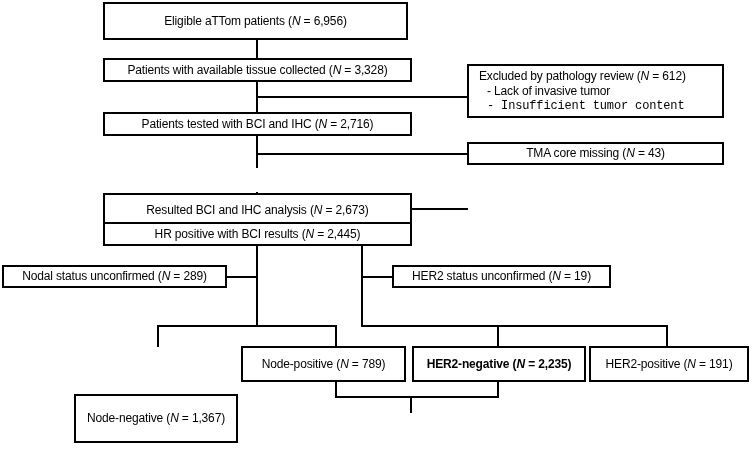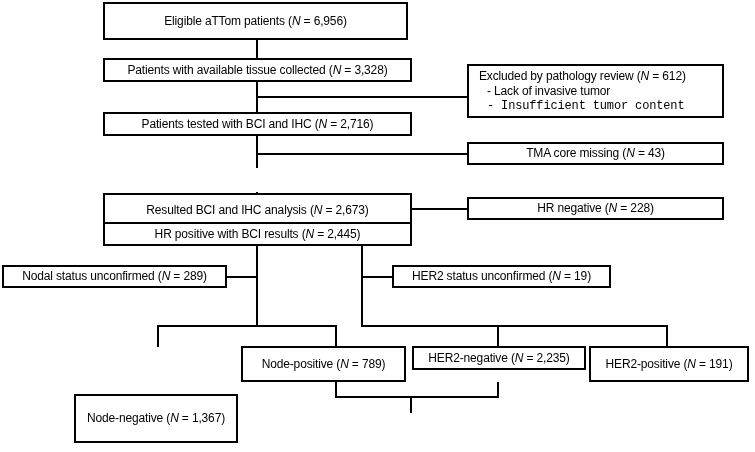--- a/index.html
+++ b/index.html
@@ -108,23 +108,20 @@
   </div>
 
   <div class="node" style="left:467px; top:142px; width:257px; height:23px;">
     <span class="line">TMA core missing (<i>N</i> = 43)</span>
   </div>
 
   <div class="node" style="left:103px; top:168px; width:309px; height:35px;margin-top:25px;">
     <span class="line">Resulted BCI and IHC analysis (<i>N</i> = 2,673)</span>
   </div>
 
-  <div class="node" style="left:467px; top:197px; width:257px; height:23px;">
-    <span class="line">HR negative (<i>N</i> = 228)</span>
-  </div>
 
   <div class="node" style="left:103px; top:222px; width:309px; height:24px;">
     <span class="line">HR positive with BCI results (<i>N</i> = 2,445)</span>
   </div>
 
   <div class="node" style="left:2px; top:265px; width:225px; height:23px;">
     <span class="line">Nodal status unconfirmed (<i>N</i> = 289)</span>
   </div>
 
   <div class="node" style="left:392px; top:265px; width:219px; height:23px;text-align:center;">
@@ -132,21 +129,21 @@
   </div>
 
   <div class="node" style="left:74px; top:346px; width:164px; height:49px;margin-top:48px;">
     <span class="line">Node-negative (<i>N</i> = 1,367)</span>
   </div>
 
   <div class="node" style="left:241px; top:346px; width:165px; height:36px;">
     <span class="line">Node-positive (<i>N</i> = 789)</span>
   </div>
 
-  <div class="node" style="left:412px; top:346px; width:174px; height:24px;">
+  <div class="node" style="left:412px; top:346px; width:174px; height:36px;font-weight:bold;">
     <span class="line">HER2-negative (<i>N</i> = 2,235)</span>
   </div>
 
   <div class="node" style="left:589px; top:346px; width:160px; height:36px;">
     <span class="line">HER2-positive (<i>N</i> = 191)</span>
   </div>
 
 
 </div>
 

